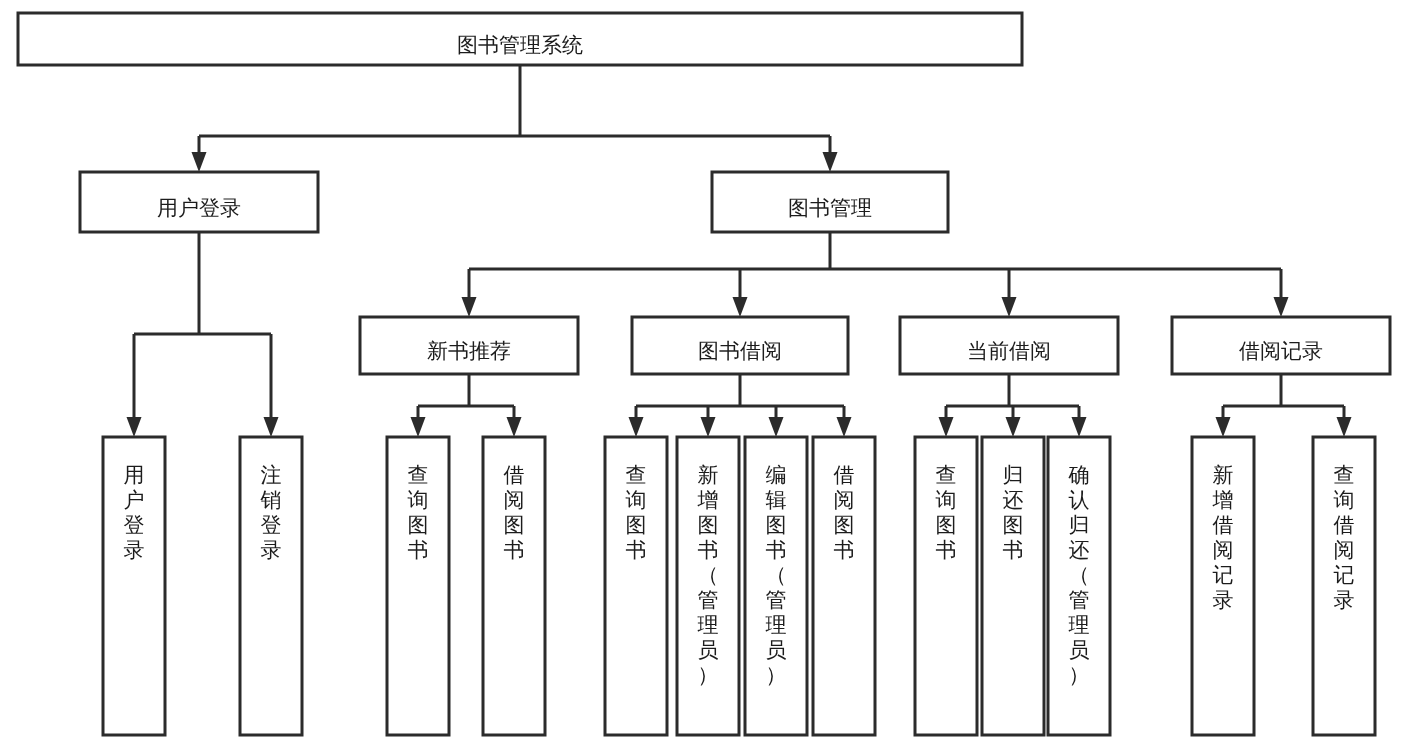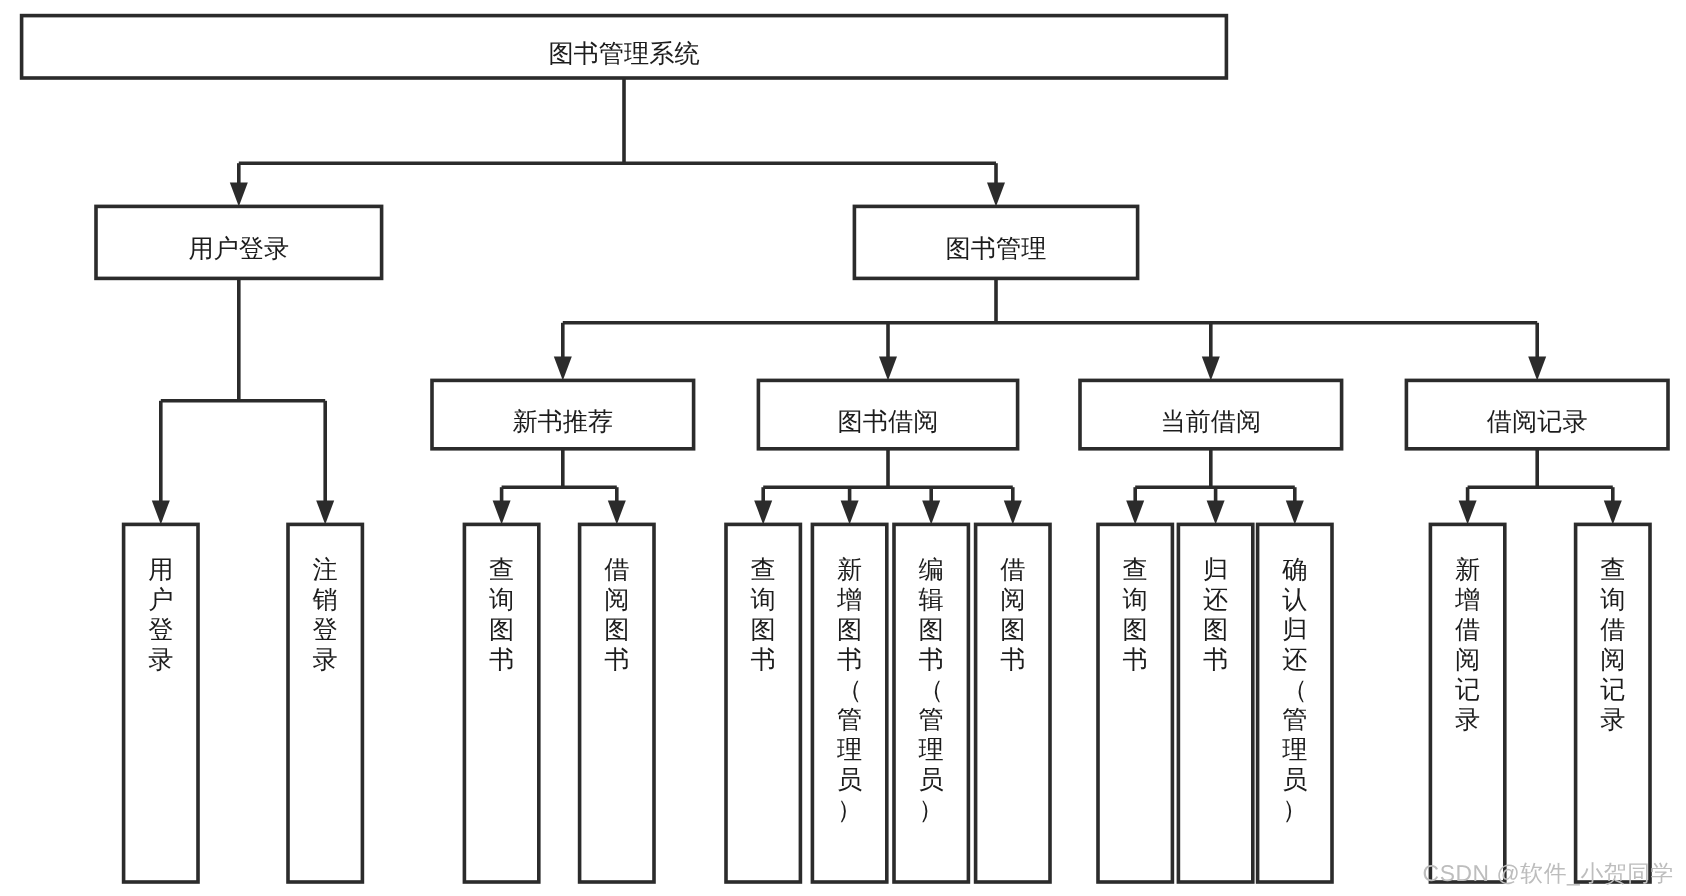--- a/index.html
+++ b/index.html
@@ -209,14 +209,13 @@
         <g>
           <rect x="1192" y="437" width="62" height="298" class="node-box"></rect>
           <text x="1223" y="475.5" class="node-label" font-size="22" text-anchor="middle"><tspan x="1223" dy="0">新</tspan><tspan x="1223" dy="25">增</tspan><tspan x="1223" dy="25">借</tspan><tspan x="1223" dy="25">阅</tspan><tspan x="1223" dy="25">记</tspan><tspan x="1223" dy="25">录</tspan></text>
         </g>
         <g>
           <rect x="1313" y="437" width="62" height="298" class="node-box"></rect>
           <text x="1344" y="475.5" class="node-label" font-size="22" text-anchor="middle"><tspan x="1344" dy="0">查</tspan><tspan x="1344" dy="25">询</tspan><tspan x="1344" dy="25">借</tspan><tspan x="1344" dy="25">阅</tspan><tspan x="1344" dy="25">记</tspan><tspan x="1344" dy="25">录</tspan></text>
         </g>
       </g>
   </svg>
-  <div class="watermark-text">CSDN @软件_小贺同学</div>
 </div>
 
 </body></html>

